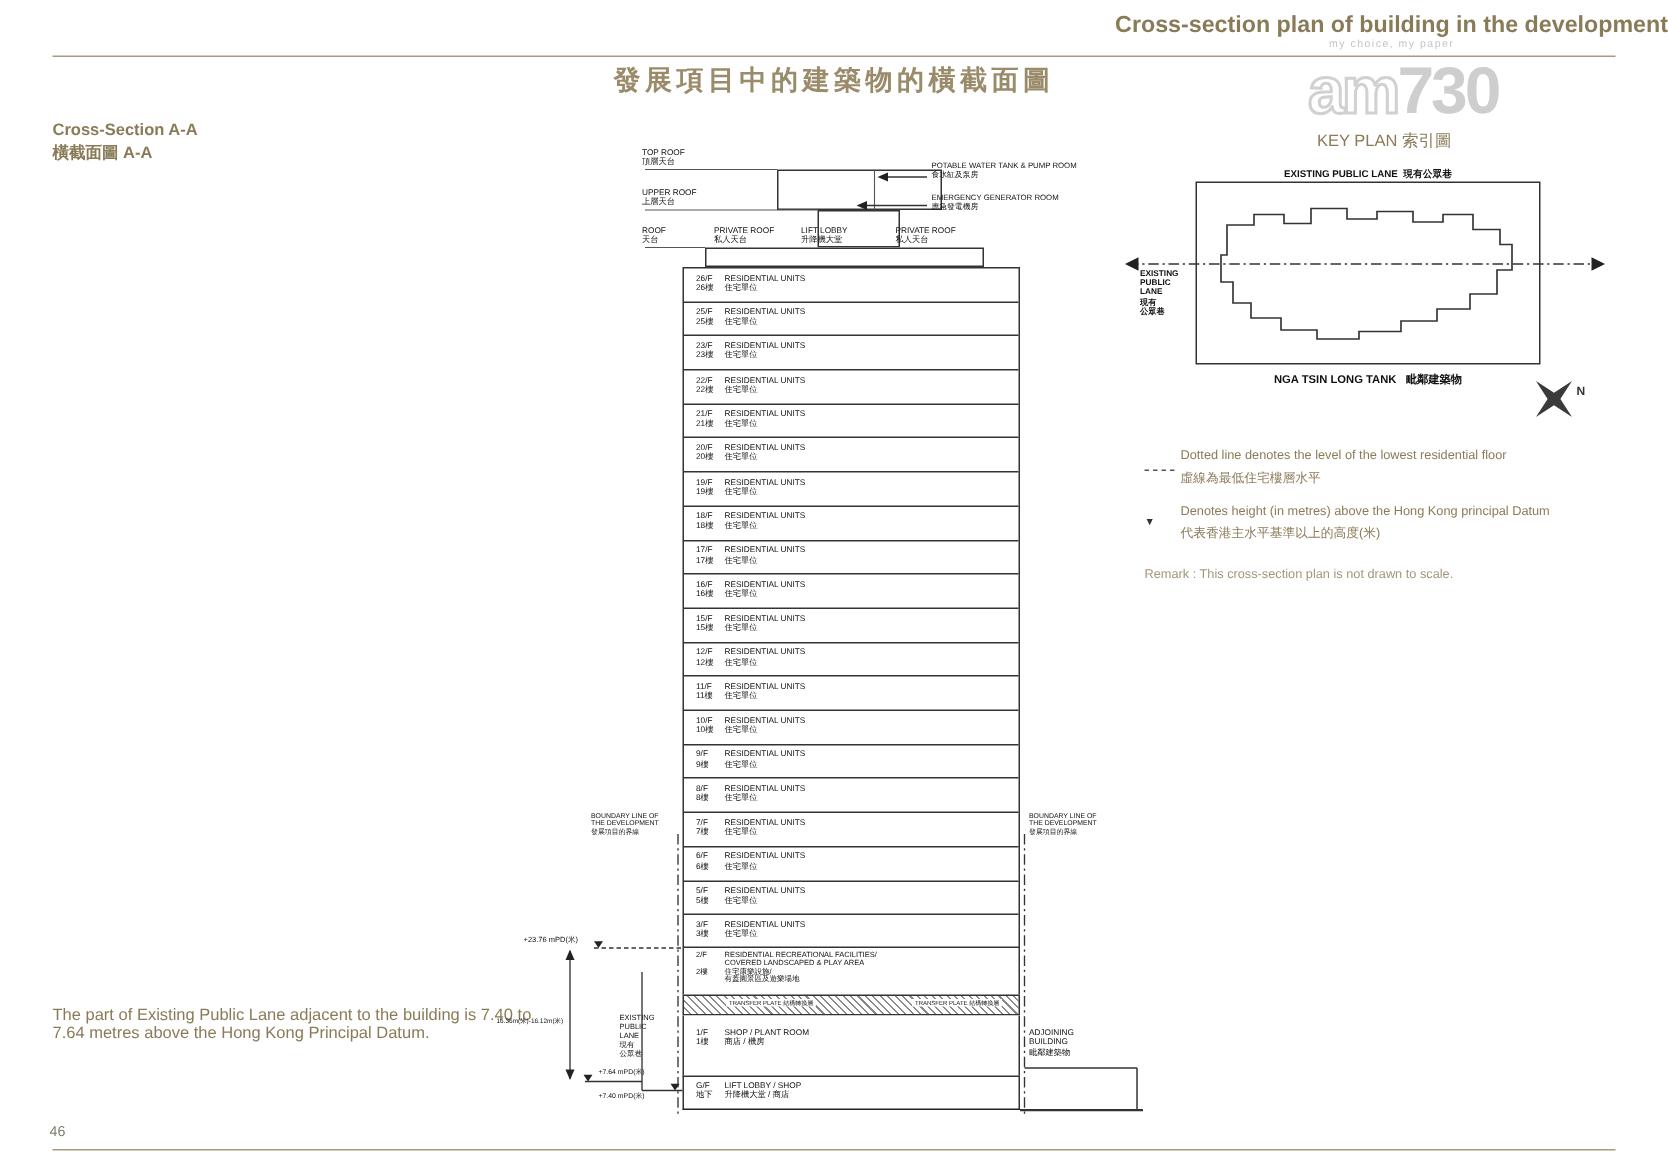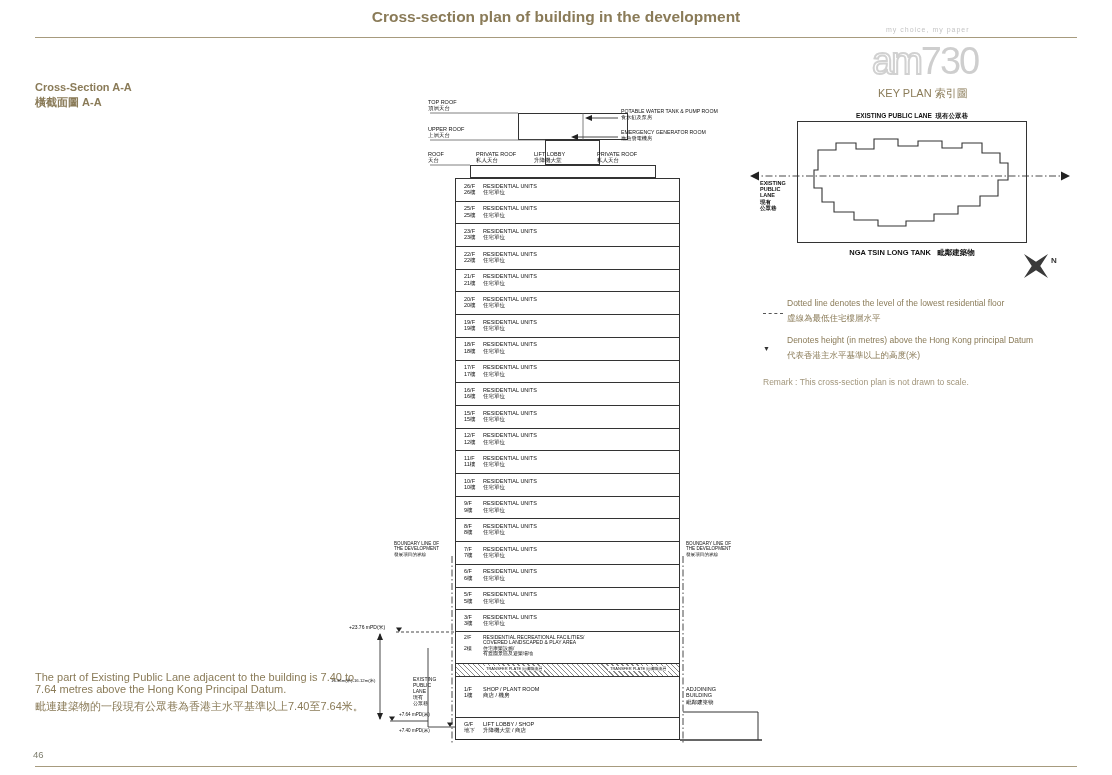--- a/index.html
+++ b/index.html
@@ -1,28 +1,28 @@
 <!DOCTYPE html>
 <html><head>
 <meta charset="utf-8">
 <style>
   *{margin:0;padding:0;box-sizing:border-box}
   html,body{background:#fff}
   body{width:1112px;height:775px;position:relative;font-family:"Liberation Sans","DejaVu Sans",sans-serif;color:#222}
   #page{position:absolute;left:0;top:0;width:1112px;height:775px;background:#fff;overflow:hidden}
   .abs{position:absolute}
   
-  .title-en{left:0;right:0;top:8px;text-align:center;font-size:15.5px;font-weight:bold;color:#8a7b58;z-index:6}
+  .title-en{left:0;right:0;top:8px;text-align:right;font-size:15.5px;font-weight:bold;color:#8a7b58;z-index:6}
   .rule{border-top:1px solid #a79b7e;height:0}
   .rule-top{left:35px;top:37px;width:1042px;z-index:6}
   .rule-bottom{left:35px;top:766px;width:1042px;z-index:6}
   .title-zh{left:0;right:0;top:41px;text-align:center;font-size:18px;font-weight:bold;letter-spacing:3px;color:#9a8c6b;z-index:6}
   .watermark{left:872px;top:24px;width:218px;height:64px;z-index:20;opacity:.85}
   .watermark .tagline{position:absolute;left:14px;top:2px;font-size:7px;color:#b9b9b9;letter-spacing:1px}
-  .watermark .logo{position:absolute;left:0;top:9px;font-size:38px;line-height:56px;font-weight:normal;letter-spacing:-2px;color:#c6c6c6;white-space:nowrap}
+  .watermark .logo{position:absolute;left:0;top:9px;font-size:44px;line-height:56px;font-weight:bold;letter-spacing:-2px;color:#c6c6c6;white-space:nowrap}
   .watermark .am{color:transparent;-webkit-text-stroke:2px #c9c9c9}
   .cs-head{left:35px;top:80px;color:#8a7b58;font-weight:bold;font-size:11px;line-height:15px;z-index:6}
   .kp-head{left:878px;top:86px;color:#8a7b58;font-weight:normal;font-size:11px;z-index:6}
   
   .kp-box{left:797px;top:121px;width:230px;height:122px;border:1.5px solid #222;background:#fff;z-index:1}
   .kp-top-label{left:790px;top:112px;width:244px;text-align:center;font-size:6.5px;font-weight:bold;color:#111;white-space:nowrap;z-index:10}
   .kp-left-label{left:760px;top:180px;font-size:5.5px;line-height:6.2px;font-weight:bold;color:#111;z-index:10}
   .kp-bottom-label{left:790px;top:248px;width:244px;text-align:center;font-size:7.5px;font-weight:bold;color:#111;white-space:nowrap;z-index:10}
   .compass-n{left:1051px;top:256px;font-size:8px;font-weight:bold;color:#333;z-index:10}
   
@@ -70,20 +70,21 @@
   svg.lines .fillshape{fill:#222;stroke:none}
   svg.lines .star{fill:#3a3a3a;stroke:none}
 </style>
 </head>
 <body>
 
 <div id="page">
 
   <div class="abs title-en">Cross-section plan of building in the development</div>
   <div class="abs rule rule-top"></div>
+  <div class="abs title-zh">發展項目中的建築物的橫截面圖</div>
 
   <div class="abs watermark">
     <div class="tagline">my choice, my paper</div>
     <div class="logo"><span class="am">am</span><span class="n730">730</span></div>
   </div>
 
   <div class="abs cs-head">
     <div>Cross-Section A-A</div>
     <div>橫截面圖 A-A</div>
   </div>
@@ -485,18 +486,17 @@
   <div class="dwg dwg-sm" style="left:399px;top:728px">+7.40 mPD(米)</div>
 
   <div class="dwg" style="left:686px;top:686px">
     <div>ADJOINING</div>
     <div>BUILDING</div>
     <div>毗鄰建築物</div>
   </div>
 
   <div class="abs note">
     <div>The part of Existing Public Lane adjacent to the building is 7.40 to 7.64 metres above the Hong Kong Principal Datum.</div>
-    <div class="zh">毗連建築物的一段現有公眾巷為香港主水平基準以上7.40至7.64米。</div>
   </div>
   <div class="abs page-num">46</div>
   <div class="abs rule rule-bottom"></div>
 
 </div>
 
 </body></html>

